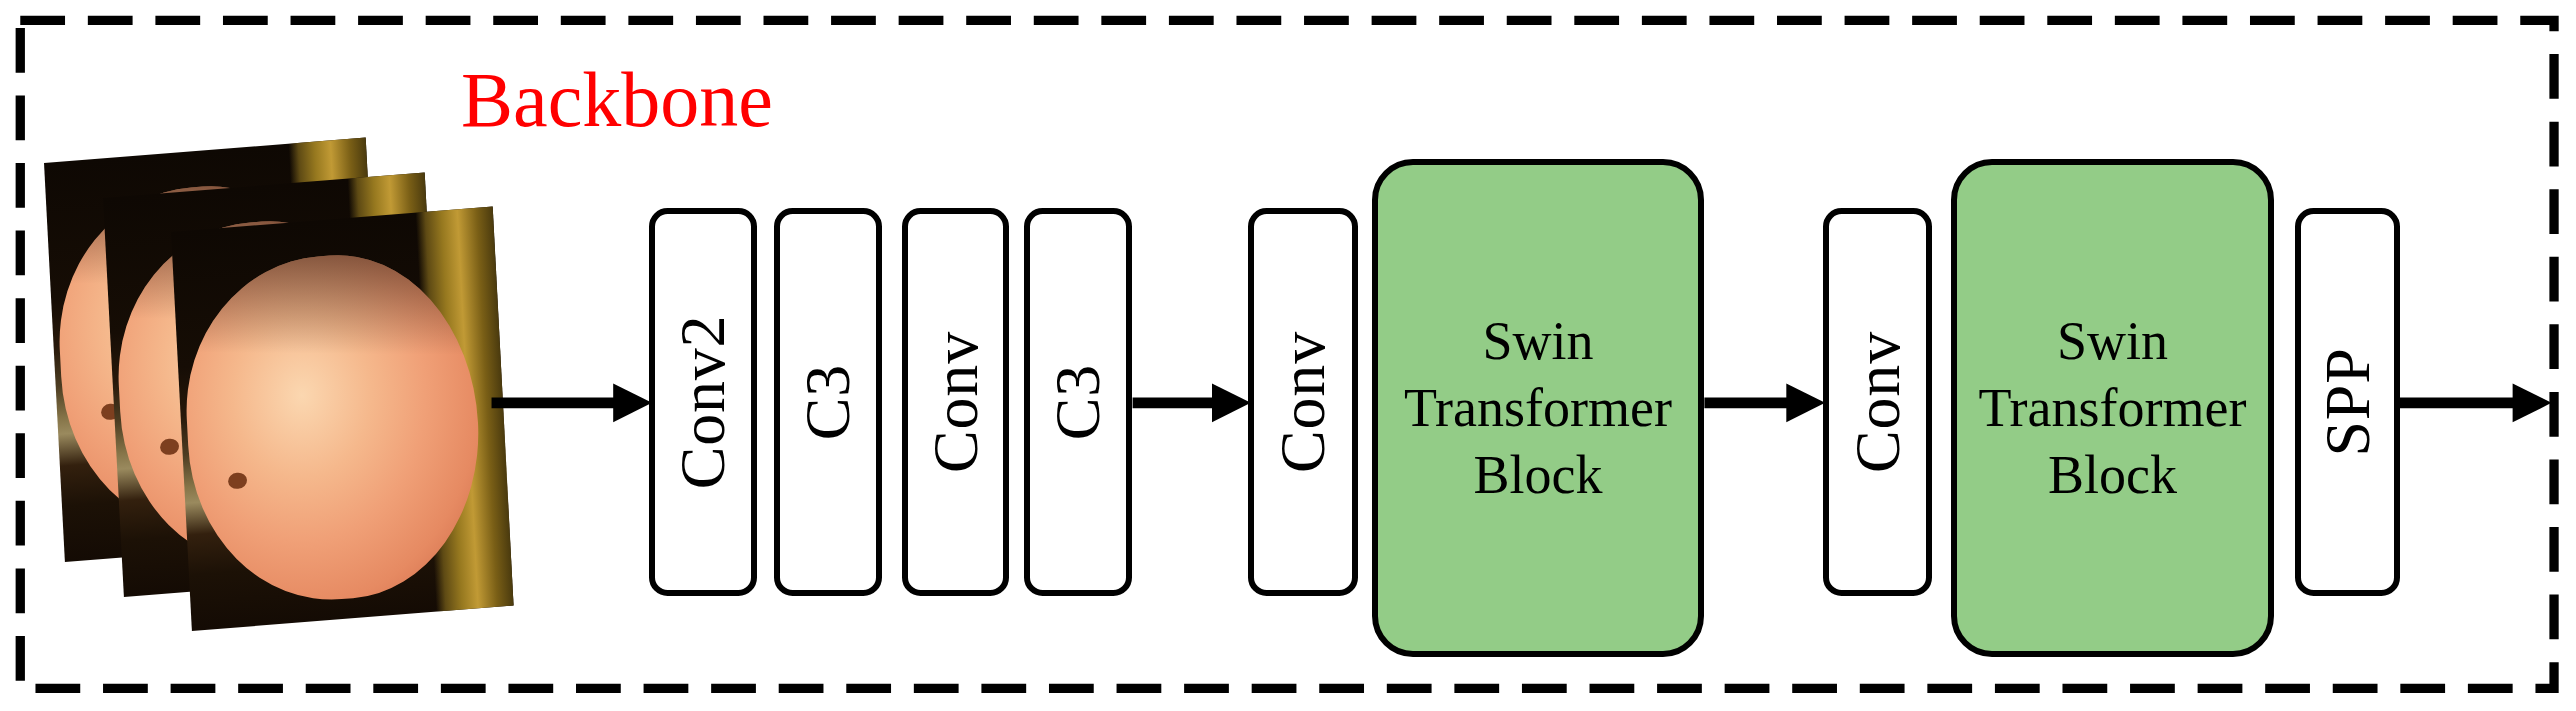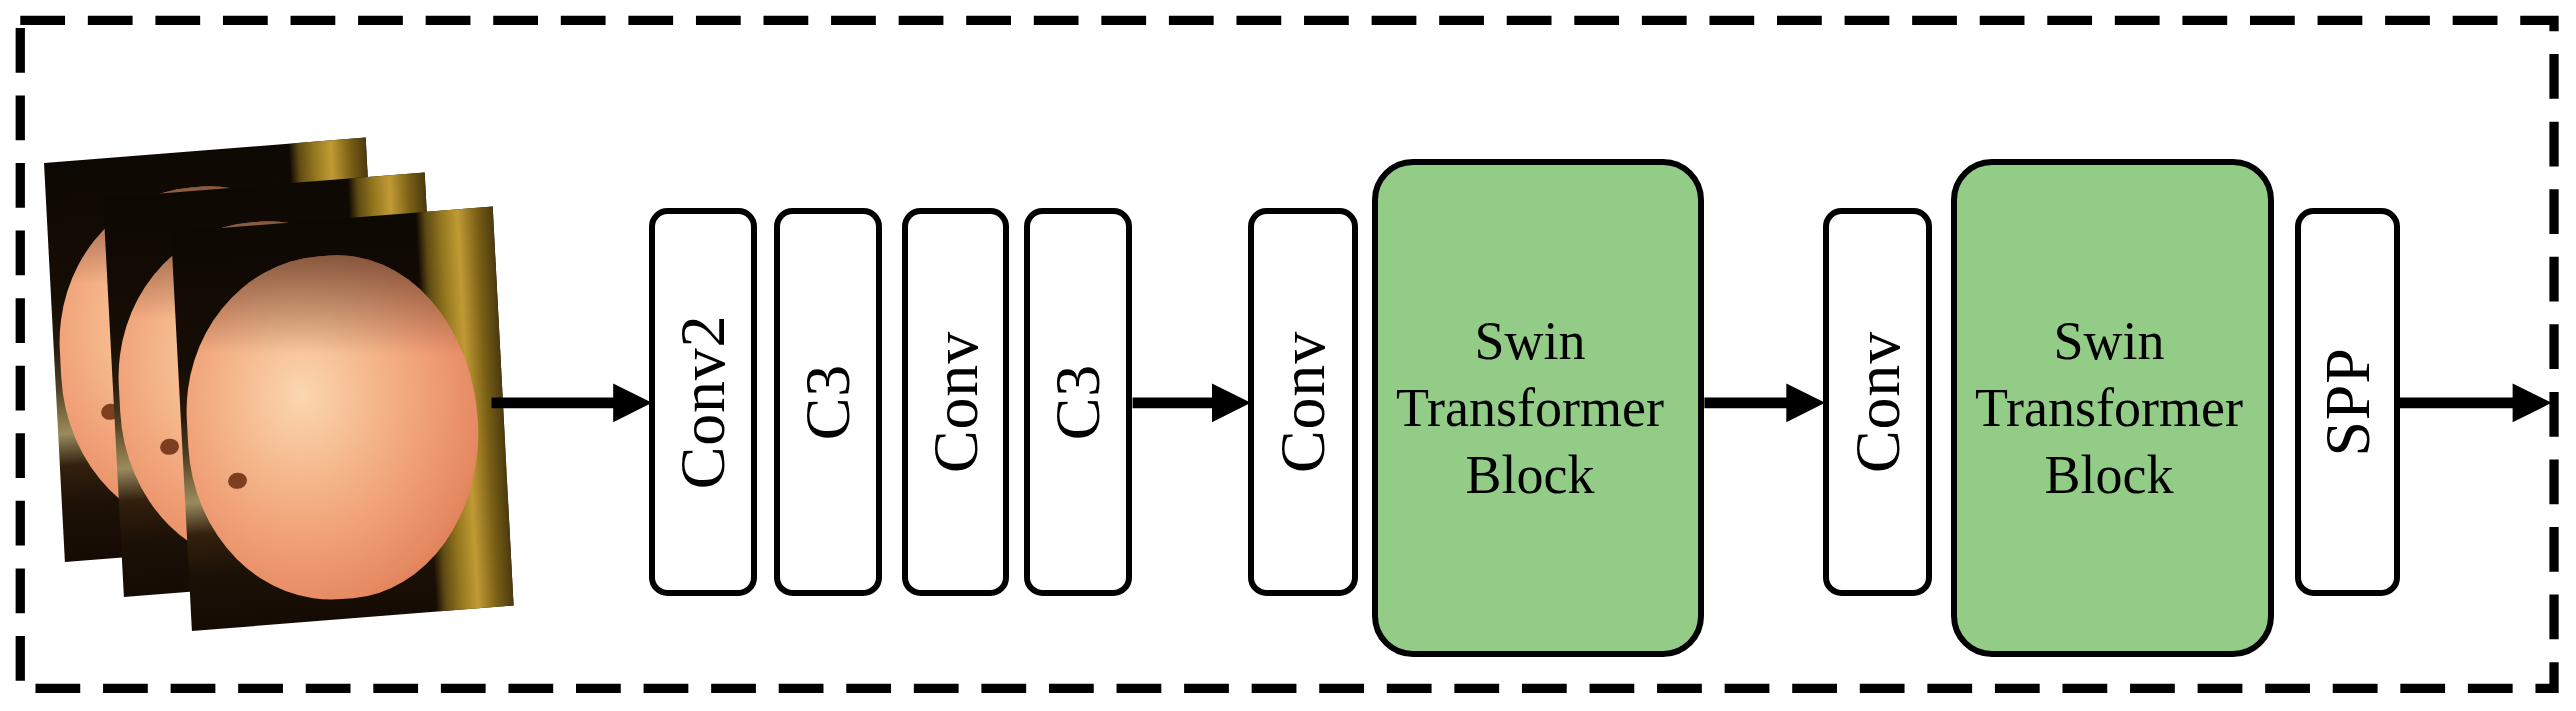--- a/index.html
+++ b/index.html
@@ -62,21 +62,21 @@
   .n4{left:1024px;width:108px;}
   .n5{left:1248px;width:110px;}
   .n6{left:1823px;width:109px;}
   .n7{left:2295px;width:105px;}
   
   .swin{
     position:absolute;top:159px;height:498px;z-index:3;
     box-sizing:border-box;
     background:var(--block-green,#93cc87);
     border:6.8px solid var(--line-black,#000);border-radius:41px;
-    display:flex;align-items:center;justify-content:flex-start;
+    display:flex;align-items:center;justify-content:center;
   }
   .swin .hlabel{
     width:304px;text-align:center;
     font-size:54px;line-height:67px;color:#000;
   }
   .g1{left:1372px;width:332px;}
   .g2{left:1951px;width:323px;}
 </style>
 </head>
 <body>
@@ -96,20 +96,21 @@
     <g>
       <line x1="2018" y1="477" x2="2117" y2="477" stroke="#000" stroke-width="13"></line>
       <polygon points="2115,454 2161,477 2115,500" fill="#000"></polygon>
     </g>
     <g>
       <line x1="2841" y1="477" x2="2977" y2="477" stroke="#000" stroke-width="13"></line>
       <polygon points="2975,454 3021,477 2975,500" fill="#000"></polygon>
     </g>
   </svg>
 
+  <div class="title">Backbone</div>
 
   <div class="photo photo-back">
     <div class="apple"></div>
   </div>
   <div class="photo photo-mid">
     <div class="apple"></div>
   </div>
   <div class="photo photo-front">
     <div class="apple"></div>
   </div>

